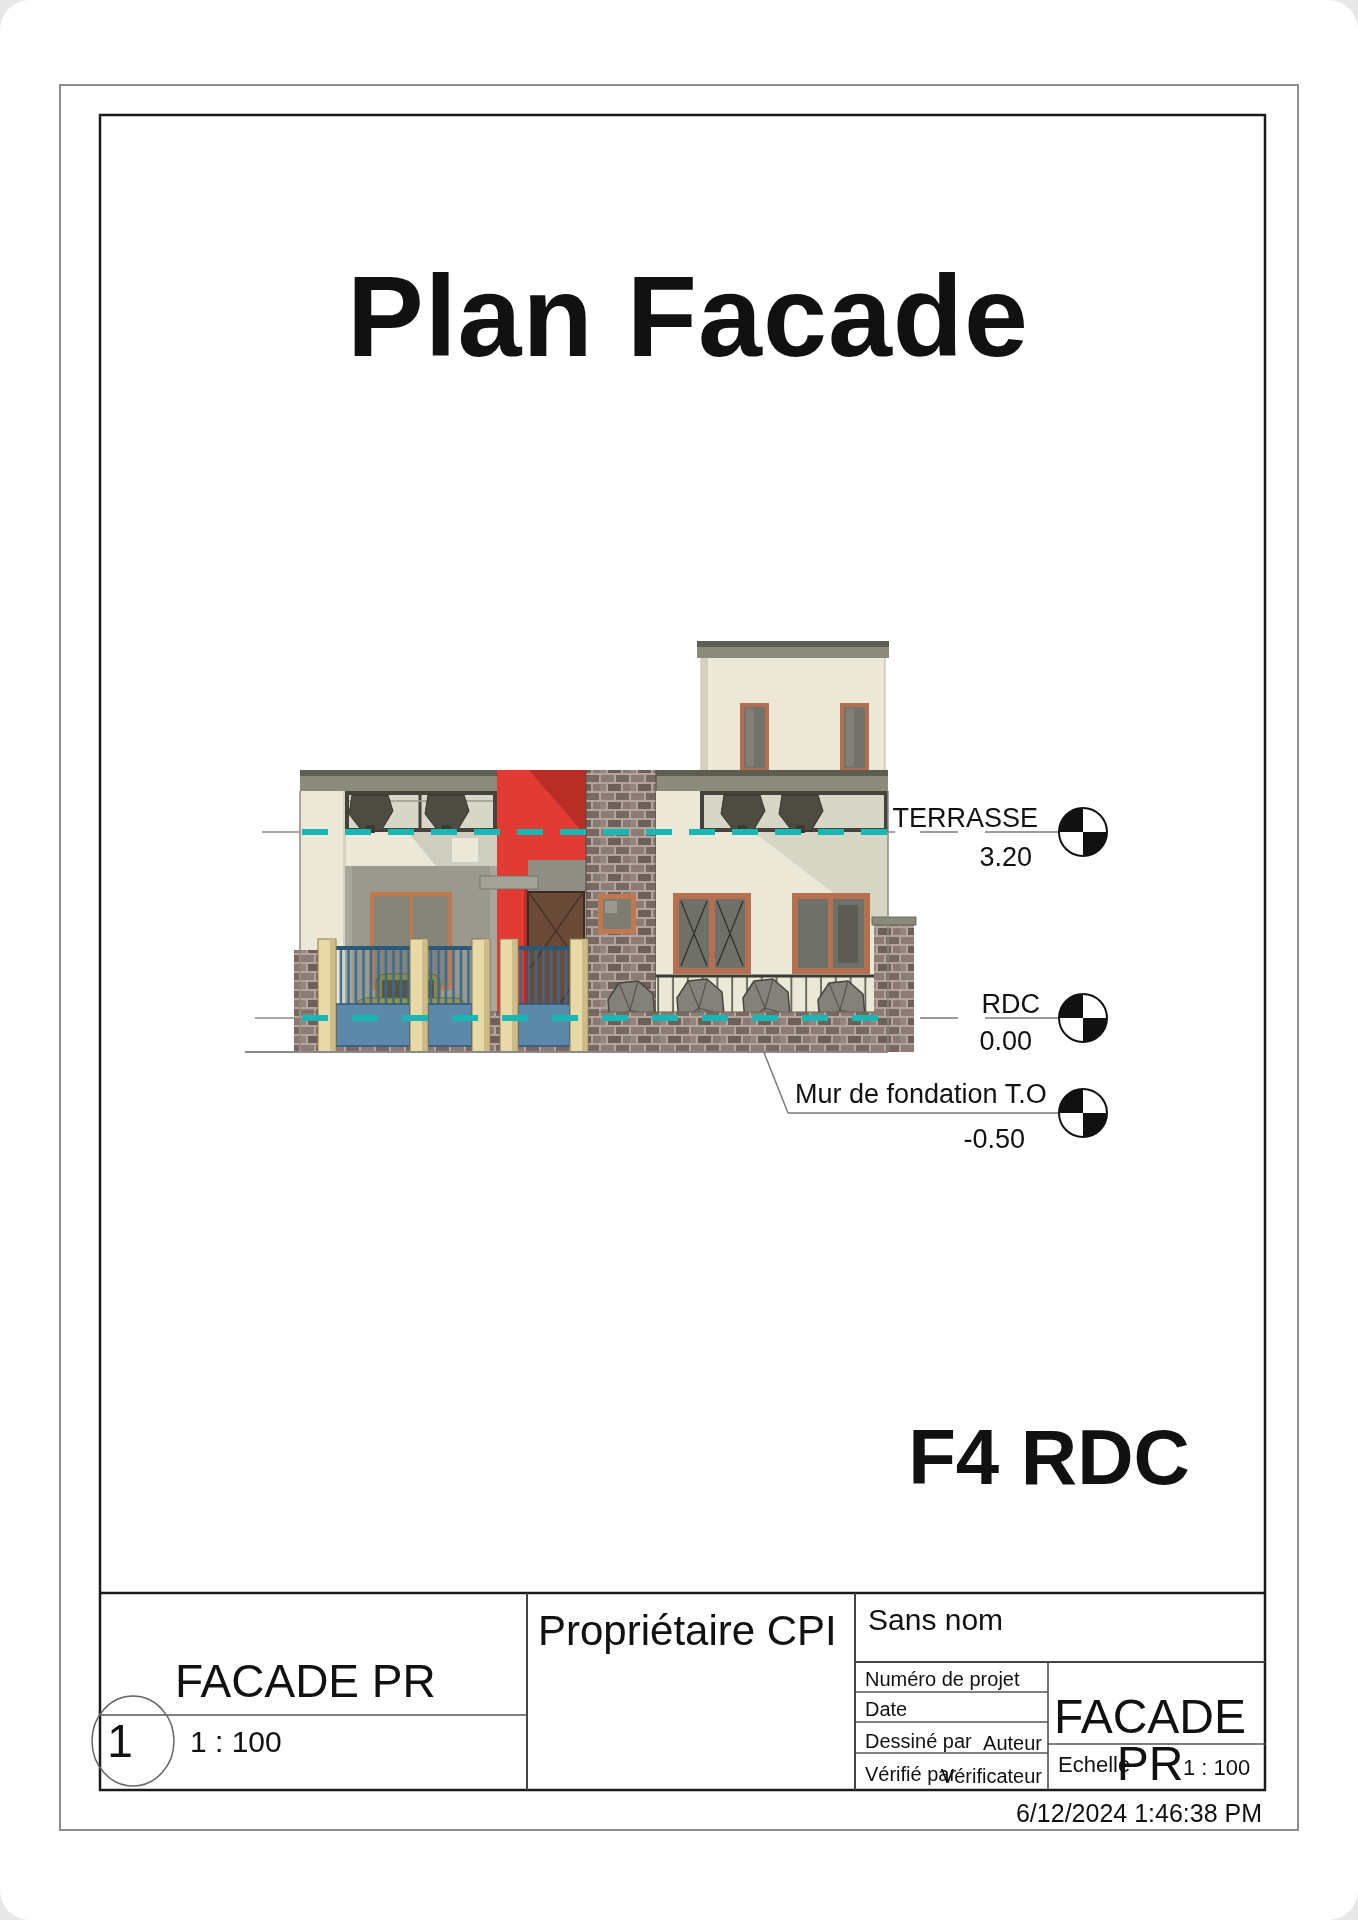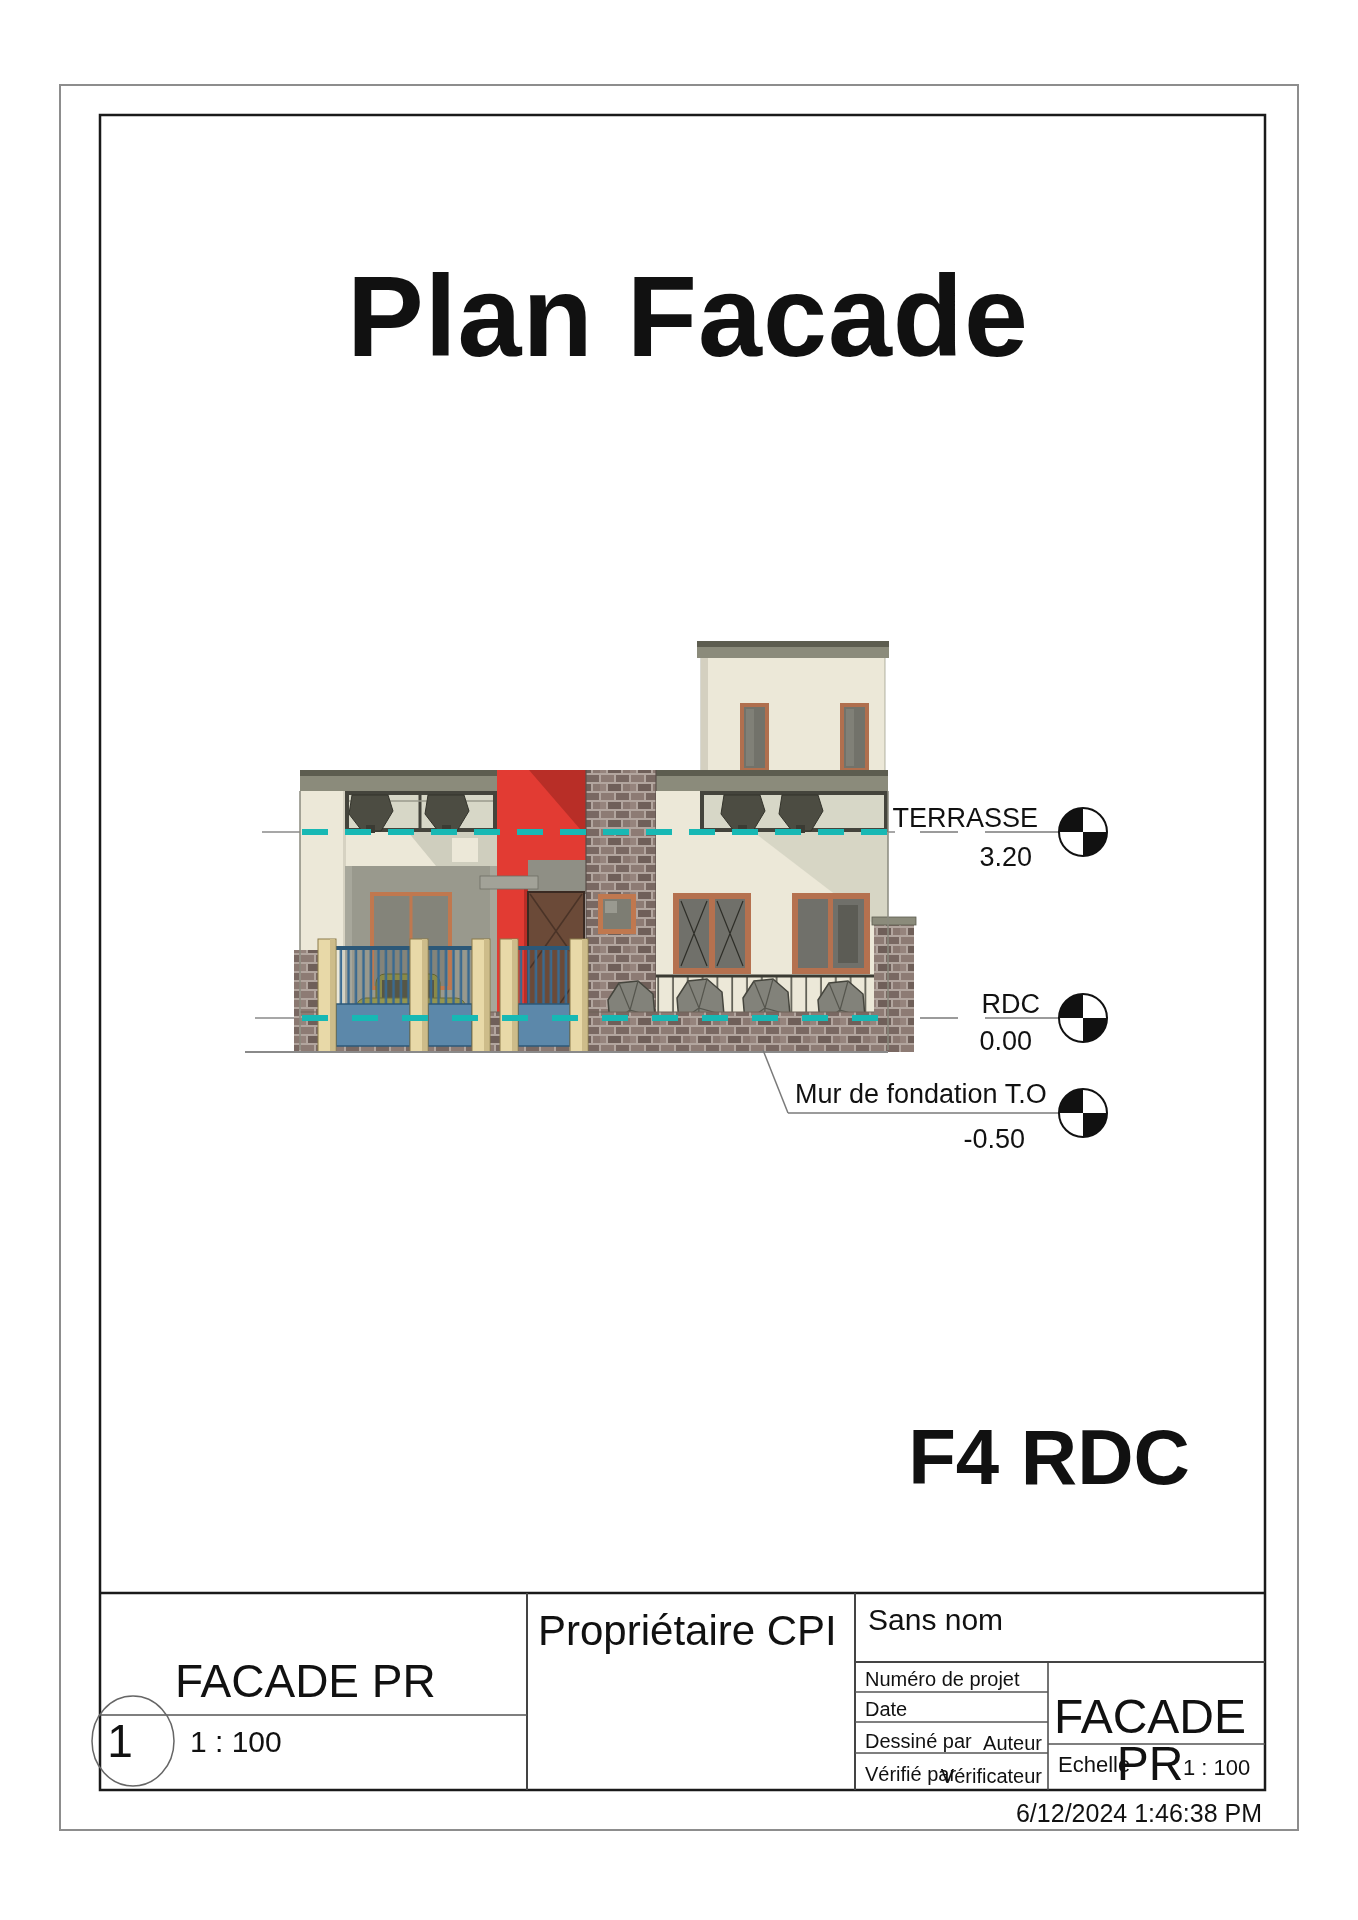--- a/index.html
+++ b/index.html
@@ -1,17 +1,17 @@
 <!DOCTYPE html>
 <html><head>
 <meta charset="utf-8">
 <style>
   html,body{margin:0;padding:0;background:#e8e8e8;}
   #sheet{position:relative;width:1358px;height:1920px;background:#ffffff;margin:0 auto;
-         font-family:"Liberation Sans", sans-serif;overflow:hidden;}
+         font-family:"Liberation Sans", sans-serif;overflow:hidden;border-radius:30px;}
   svg{position:absolute;left:0;top:0;}
   text{fill:#111;}
   .ann{font-size:27px;}
   .tb-small{font-size:20px;}
   .tb-val{font-size:20px;}
 </style>
 </head>
 <body>
 
 <div id="sheet">

